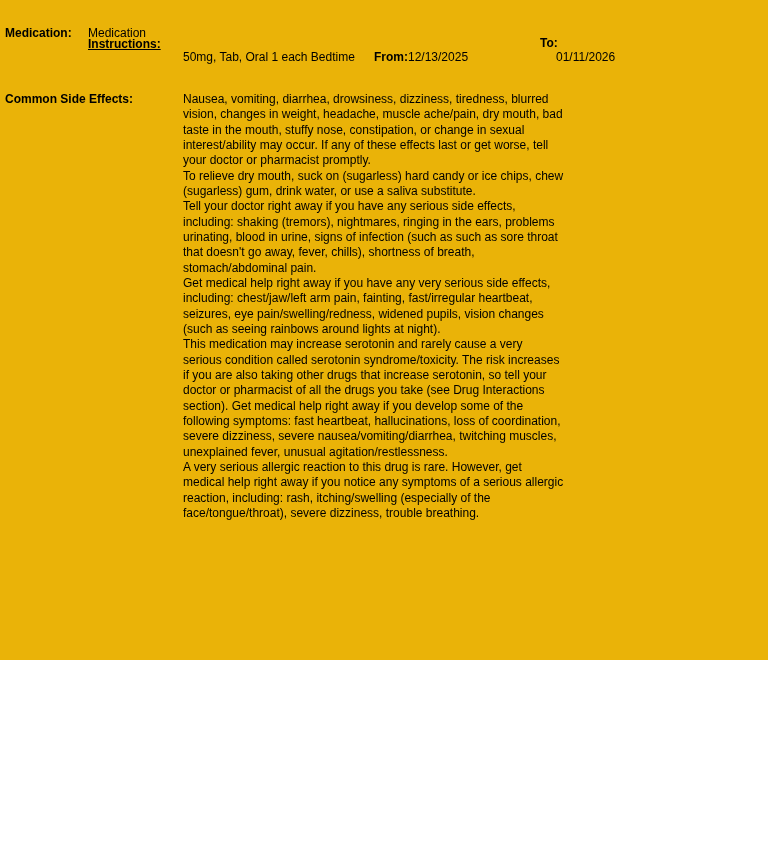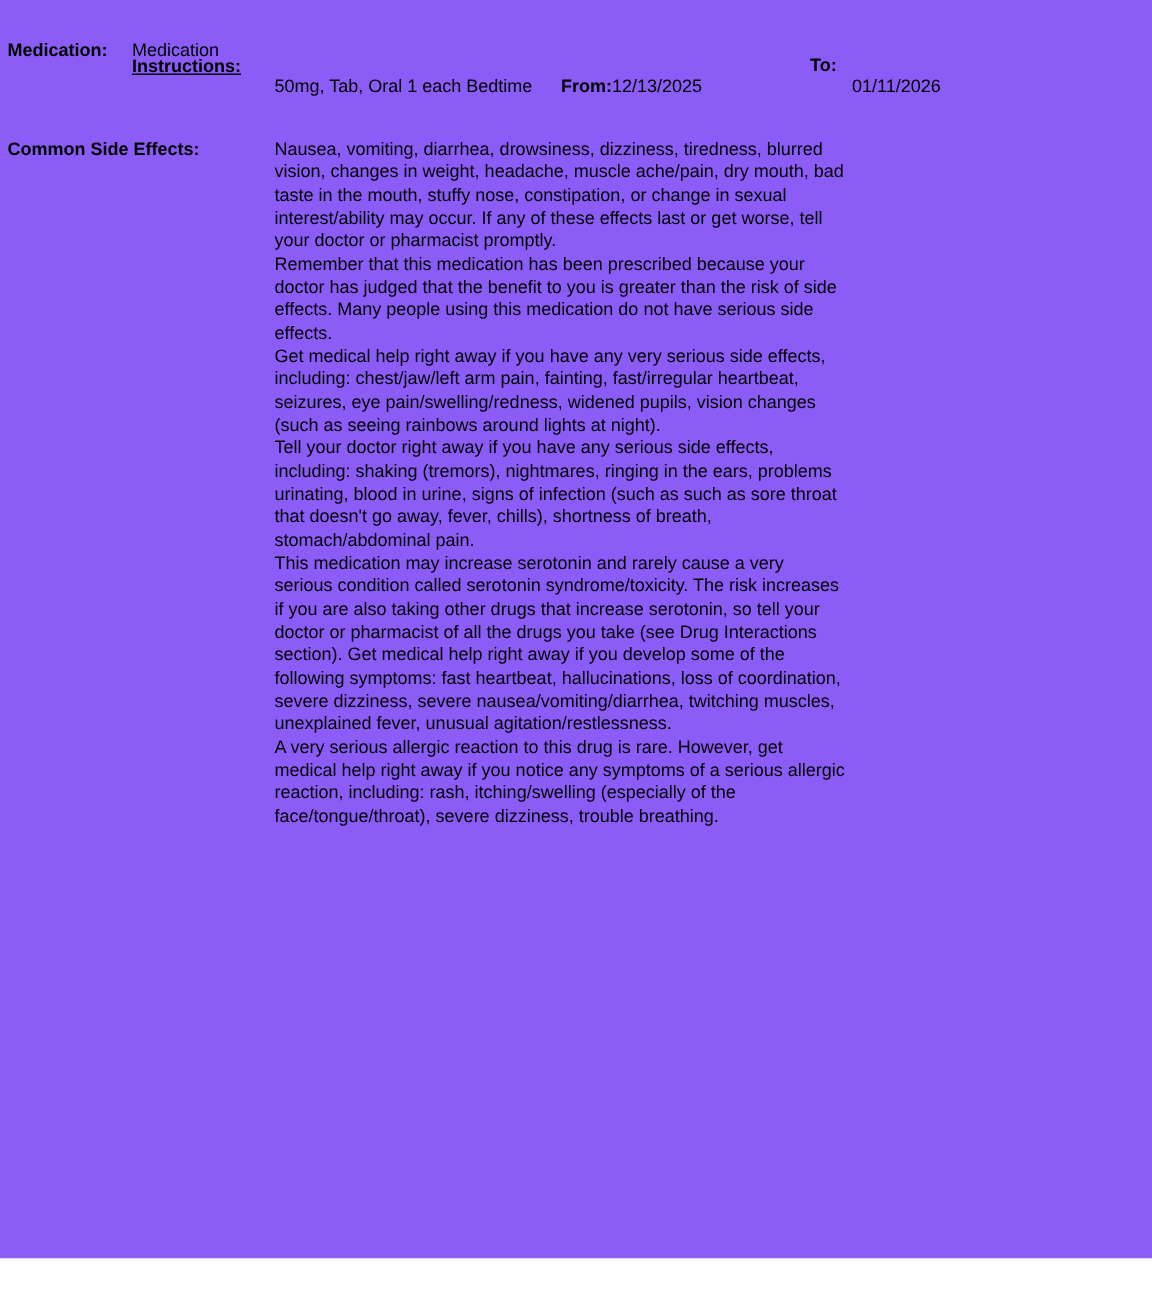--- a/index.html
+++ b/index.html
@@ -3,43 +3,43 @@
 <meta charset="utf-8">
 <style>
   html, body {
     margin: 0;
     padding: 0;
     background: #ffffff;
   }
   .page {
     position: relative;
     width: 768px;
-    height: 839px;
-    background: #8b5cf6;
+    height: 660px;
+    background: #eab308;
     color: #000000;
     font-family: "Liberation Sans", "DejaVu Sans", sans-serif;
     font-size: 12px;
     line-height: 15px;
     overflow: hidden;
   }
   .pos {
     position: absolute;
     white-space: nowrap;
   }
   .lbl {
     font-weight: bold;
   }
   .med-lbl   { left: 5px;   top: 26px; }
   .med-val   { left: 88px;  top: 26px; }
   .ins-lbl   { left: 88px;  top: 37px; text-decoration: underline; }
   .ins-val   { left: 183px; top: 50px; }
   .from-lbl  { left: 374px; top: 50px; }
   .from-val  { left: 408px; top: 50px; text-align: center; }
   .to-lbl    { left: 540px; top: 36px; }
-  .to-val    { left: 568px; top: 50px; text-align: right; }
+  .to-val    { left: 556px; top: 50px; text-align: right; }
   .cse-lbl   { left: 5px;   top: 92px; }
   .cse-body {
     position: absolute;
     left: 183px;
     top: 92px;
     width: 560px;
     line-height: 15.33px;
   }
   .cse-body p {
     margin: 0;
@@ -65,33 +65,31 @@
   <span class="pos to-val">01/11/2026</span>
 
   <span class="pos lbl cse-lbl">Common Side Effects:</span>
 
   <div class="cse-body">
       <p>Nausea, vomiting, diarrhea, drowsiness, dizziness, tiredness, blurred
 vision, changes in weight, headache, muscle ache/pain, dry mouth, bad
 taste in the mouth, stuffy nose, constipation, or change in sexual
 interest/ability may occur. If any of these effects last or get worse, tell
 your doctor or pharmacist promptly.</p>
-      <p>Remember that this medication has been prescribed because your
-doctor has judged that the benefit to you is greater than the risk of side
-effects. Many people using this medication do not have serious side
-effects.</p>
-      <p>Get medical help right away if you have any very serious side effects,
-including: chest/jaw/left arm pain, fainting, fast/irregular heartbeat,
-seizures, eye pain/swelling/redness, widened pupils, vision changes
-(such as seeing rainbows around lights at night).</p>
+      <p>To relieve dry mouth, suck on (sugarless) hard candy or ice chips, chew
+(sugarless) gum, drink water, or use a saliva substitute.</p>
       <p>Tell your doctor right away if you have any serious side effects,
 including: shaking (tremors), nightmares, ringing in the ears, problems
 urinating, blood in urine, signs of infection (such as such as sore throat
 that doesn't go away, fever, chills), shortness of breath,
 stomach/abdominal pain.</p>
+      <p>Get medical help right away if you have any very serious side effects,
+including: chest/jaw/left arm pain, fainting, fast/irregular heartbeat,
+seizures, eye pain/swelling/redness, widened pupils, vision changes
+(such as seeing rainbows around lights at night).</p>
       <p>This medication may increase serotonin and rarely cause a very
 serious condition called serotonin syndrome/toxicity. The risk increases
 if you are also taking other drugs that increase serotonin, so tell your
 doctor or pharmacist of all the drugs you take (see Drug Interactions
 section). Get medical help right away if you develop some of the
 following symptoms: fast heartbeat, hallucinations, loss of coordination,
 severe dizziness, severe nausea/vomiting/diarrhea, twitching muscles,
 unexplained fever, unusual agitation/restlessness.</p>
       <p>A very serious allergic reaction to this drug is rare. However, get
 medical help right away if you notice any symptoms of a serious allergic

